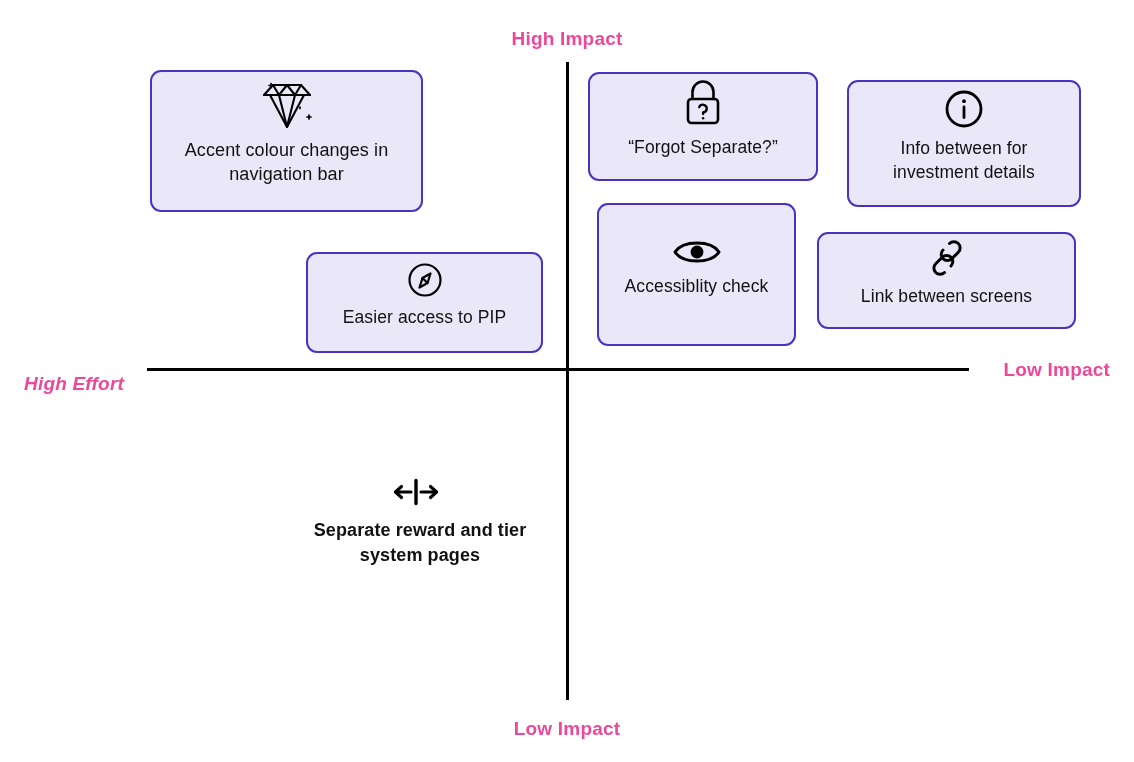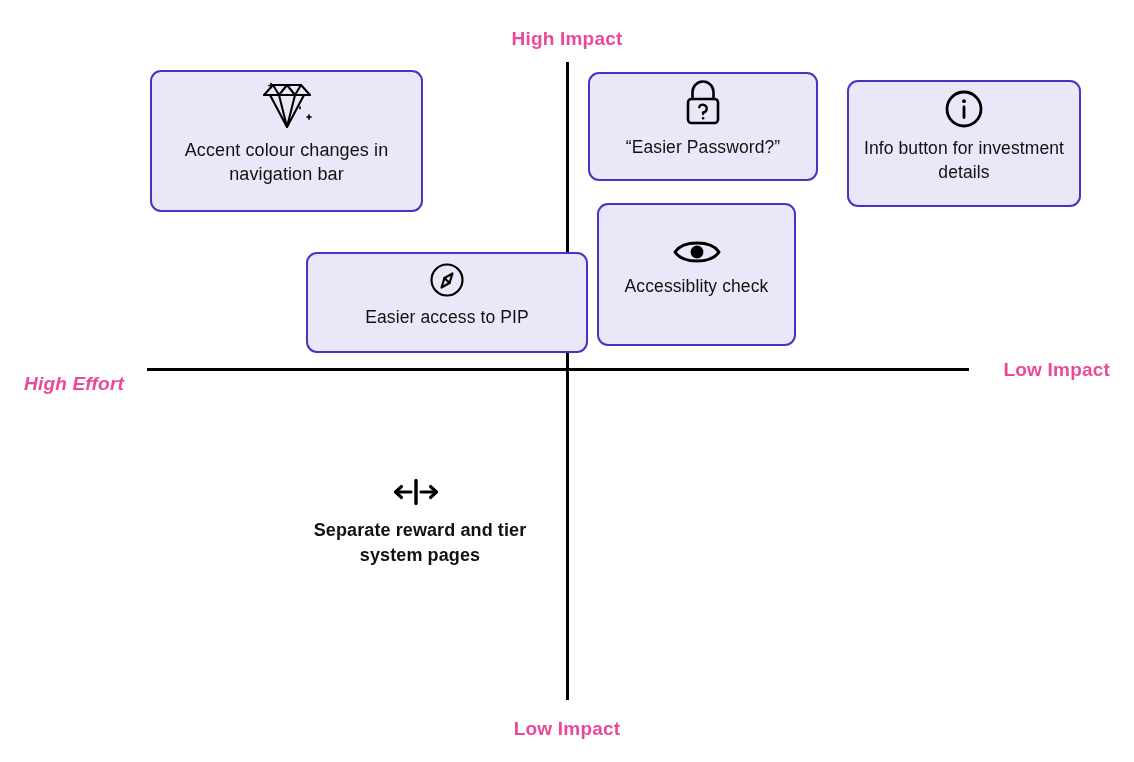--- a/index.html
+++ b/index.html
@@ -87,21 +87,21 @@
     line-height: 1.32;
     text-align: center;
     color: #111111;
     letter-spacing: 0.1px;
   }
 
   
   #card-accent-colour { left: 150px; top: 70px;  width: 273px; height: 142px; }
   #card-accent-colour .card-label { font-size: 18px; }
 
-  #card-pip           { left: 306px; top: 252px; width: 282px; height: 101px; }
+  #card-pip           { left: 306px; top: 252px; width: 237px; height: 101px; }
   #card-forgot-pw     { left: 588px; top: 72px;  width: 230px; height: 109px; }
   #card-info-button   { left: 847px; top: 80px;  width: 234px; height: 127px; }
   #card-accessibility { left: 597px; top: 203px; width: 199px; height: 143px; }
   #card-link-screens  { left: 817px; top: 232px; width: 259px; height: 97px; }
 
   #item-separate-pages{ left: 300px; top: 462px; width: 240px; height: 120px; font-weight: bold; }
   #item-separate-pages .item-label { font-size: 18px; line-height: 1.38; }
   #item-separate-pages .item-icon  { margin-bottom: 10px; }
 
   svg { display: block; }
@@ -152,44 +152,53 @@
 
   <div class="card" id="card-forgot-pw">
     <span class="card-icon">
       <svg width="46" height="52" viewBox="0 0 46 52" fill="none" stroke="#000" stroke-width="2.6" stroke-linejoin="round" stroke-linecap="round">
         <path d="M12.5 21 V14 a10.5 10.5 0 0 1 21 0 V21"></path>
         <rect x="8" y="21" width="30" height="24" rx="3.5"></rect>
         <path d="M19.2 29.2 a3.9 3.9 0 1 1 3.9 5.3 v1.6" stroke-width="2.3" fill="none"></path>
         <circle cx="23.1" cy="40.2" r="1.25" fill="#000" stroke="none"></circle>
       </svg>
     </span>
-    <span class="card-label">“Easier Password?”</span>
+    <span class="card-label">“Forgot Separate?”</span>
   </div>
 
   <div class="card" id="card-info-button">
     <span class="card-icon">
       <svg width="44" height="44" viewBox="0 0 44 44" fill="none" stroke="#000" stroke-width="2.8" stroke-linecap="round">
         <circle cx="22" cy="22" r="17"></circle>
         <path d="M22 20 V30.5"></path>
         <circle cx="22" cy="14.2" r="1.9" fill="#000" stroke="none"></circle>
       </svg>
     </span>
-    <span class="card-label">Info button for investment details</span>
+    <span class="card-label">Info between for investment details</span>
   </div>
 
   <div class="card" id="card-accessibility">
     <span class="card-icon">
       <svg width="52" height="34" viewBox="0 0 52 34" fill="none" stroke="#000" stroke-width="3" stroke-linejoin="round" stroke-linecap="round">
         <path d="M4 17 C12 5, 40 5, 48 17 C40 29, 12 29, 4 17 Z"></path>
         <circle cx="26" cy="17" r="6.4" fill="#000" stroke="none"></circle>
       </svg>
     </span>
     <span class="card-label">Accessiblity check</span>
   </div>
 
+  <div class="card" id="card-link-screens">
+    <span class="card-icon">
+      <svg width="42" height="42" viewBox="0 0 42 42" fill="none" stroke="#000" stroke-width="3" stroke-linecap="round">
+        <path d="M23.5 6.5 a6.2 6.2 0 0 1 8.8 8.8 L25.8 21.8 a6.2 6.2 0 0 1 -8.8 -8.8"></path>
+        <path d="M18.5 35.5 a6.2 6.2 0 0 1 -8.8 -8.8 L16.2 20.2 a6.2 6.2 0 0 1 8.8 8.8"></path>
+      </svg>
+    </span>
+    <span class="card-label">Link between screens</span>
+  </div>
 
   <div class="item-plain" id="item-separate-pages">
     <span class="item-icon">
       <svg width="56" height="32" viewBox="0 0 56 32" fill="none" stroke="#000" stroke-width="3.1" stroke-linecap="round" stroke-linejoin="round">
         <path d="M24 4.5 V27.5" stroke-width="3.4"></path>
         <path d="M19 16 H3.5"></path>
         <path d="M9.5 10.5 L3.5 16 L9.5 21.5"></path>
         <path d="M29 16 H44.5"></path>
         <path d="M38.5 10.5 L44.5 16 L38.5 21.5"></path>
       </svg>

